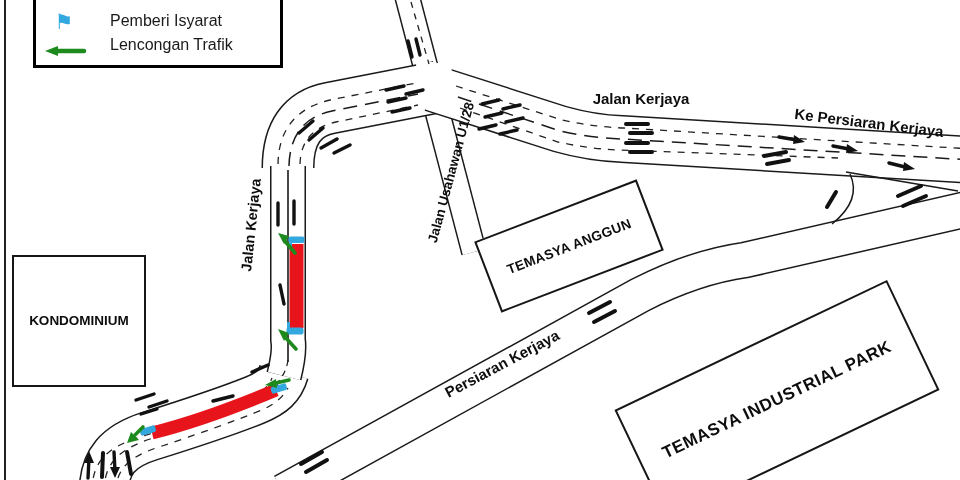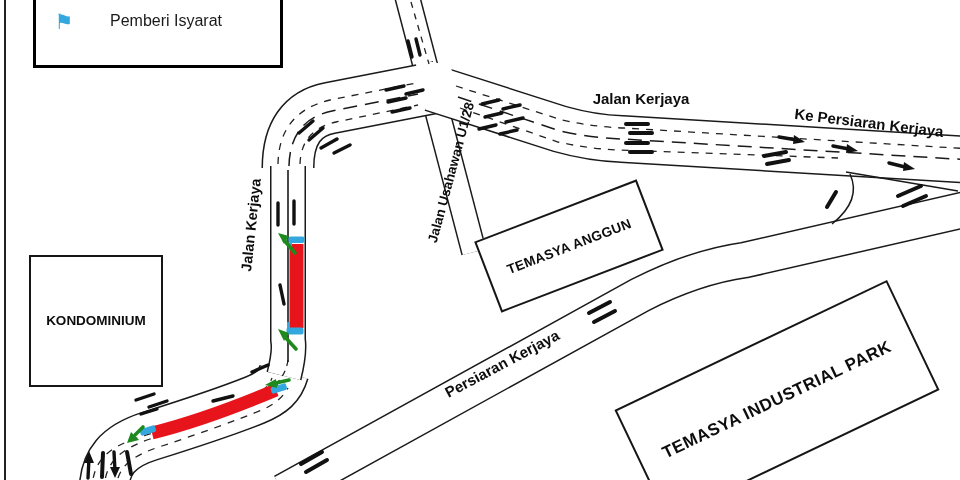--- a/index.html
+++ b/index.html
@@ -196,21 +196,21 @@
         <line class="gline" x1="289" y1="380" x2="276" y2="383"></line>
         <polygon class="ghead" points="265,385 276,379 277,388"></polygon>
       </g>
       <g>
         <line class="gline" x1="143" y1="427" x2="135" y2="435"></line>
         <polygon class="ghead" points="127,443 131,432 139,440"></polygon>
       </g>
     </g>
   </svg>
 
-  <div class="placebox" style="left:29px;top:255px;width:130px;height:128px;font-size:13.5px;line-height:1.5;">
+  <div class="placebox" style="left:12px;top:255px;width:130px;height:128px;font-size:13.5px;line-height:1.5;">
     <div>
       <div>KONDOMINIUM</div>
     </div>
   </div>
 
   <div class="placebox" style="left:482px;top:208px;width:170px;height:72px;font-size:13.5px;letter-spacing:.3px;transform:rotate(-21deg);">
     <span>TEMASYA ANGGUN</span>
   </div>
 
   <div class="placebox" style="left:626px;top:339px;width:298px;height:118px;font-size:17px;letter-spacing:.5px;border-width:2.5px;transform:rotate(-25.5deg);">
@@ -226,15 +226,24 @@
   <div class="maplabel" style="left:371px;top:165px;width:160px;font-size:13.5px;transform:rotate(-75deg);">Jalan Usahawan U1/28</div>
 
   <div class="maplabel" style="left:432px;top:355px;width:140px;font-size:15px;transform:rotate(-28deg);">Persiaran Kerjaya</div>
 
   <div id="legend">
 
     <div class="legend-row" style="top:22px;">
       <span class="legend-icon" style="color:var(--flag-blue,#33A8DF);font-size:21px;line-height:21px;left:8px;width:40px;">⚑</span>
       <span class="legend-label">Pemberi Isyarat</span>
     </div>
+    <div class="legend-row" style="top:46px;">
+      <span class="legend-icon" style="left:8px;width:44px;">
+        <svg width="44" height="12" viewBox="0 0 44 12">
+          <line x1="40" y1="6" x2="11" y2="6" stroke="var(--diversion-green,#1E8A1E)" stroke-width="4.5" stroke-linecap="round"></line>
+          <polygon points="1,6 14,1 14,11" fill="var(--diversion-green,#1E8A1E)"></polygon>
+        </svg>
+      </span>
+      <span class="legend-label">Lencongan Trafik</span>
+    </div>
   </div>
 
 </div>
 
 </body></html>

